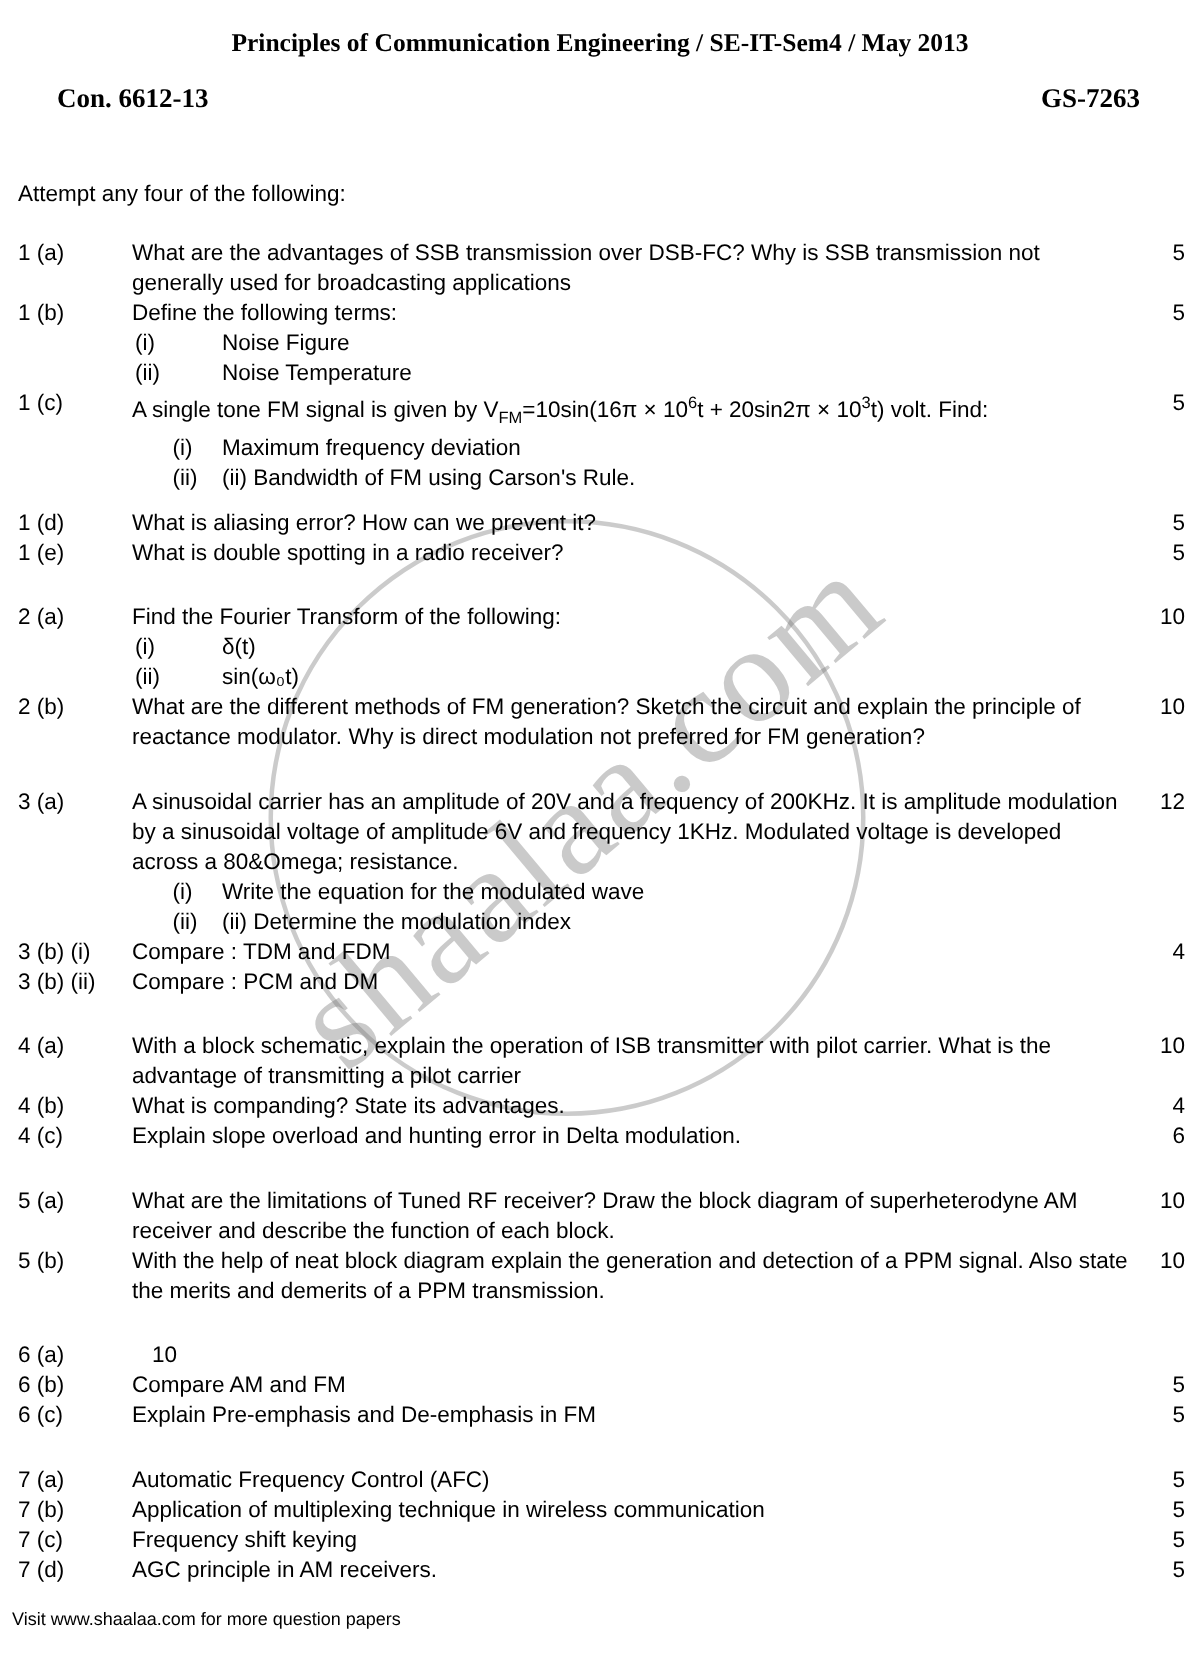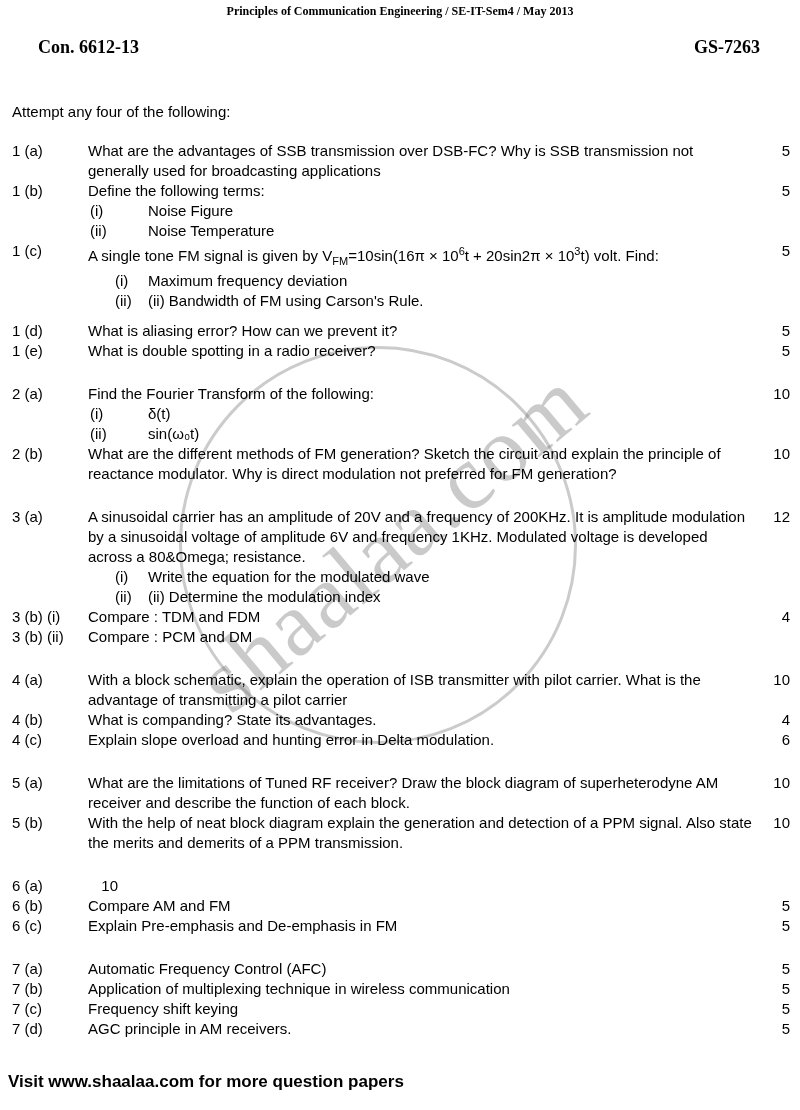--- a/index.html
+++ b/index.html
@@ -26,24 +26,25 @@
       transform: translate(-50%,-50%) rotate(-40deg);
       font-family: "Liberation Serif", serif;
       font-size: 92px;
       color: rgba(115,115,115,0.38);
       white-space: nowrap;
       letter-spacing: 2px;
     }
     
     .page { position: relative; z-index: 1; }
     .header-title {
+      padding-top: 18px;
       text-align: center;
       font-family: "Liberation Serif", serif;
       font-weight: 700;
-      font-size: 12px;
+      font-size: 17px;
       line-height: 22px;
     }
     .header-row {
       display: flex;
       justify-content: space-between;
       margin-top: 15px;
       padding: 0 40px 0 38px;
       font-family: "Liberation Serif", serif;
       font-weight: 700;
       font-size: 18px;
@@ -59,22 +60,21 @@
     .qbody { flex: 1 1 auto; min-width: 0; padding-right: 6px; }
     .qmarks { flex: 0 0 30px; text-align: right; }
     .subrow { display: flex; }
     .subnum { flex: 0 0 60px; padding-left: 2px; }
     .subrow.indent .subnum { padding-left: 27px; }
     .gap { height: 23px; }
     .gap-sm { height: 10px; }
     sup, sub { font-size: 11px; }
     .footer {
       position: absolute; left: 8px; top: 1072px; z-index: 1;
-      font-size: 17px;
-      font-weight: bold;
+      font-size: 12px;
     }
   </style>
 </head>
 <body>
 
 <div class="watermark-layer">
   <div class="wm-circle"></div>
   <div class="wm-text">shaalaa.com</div>
 </div>
 

